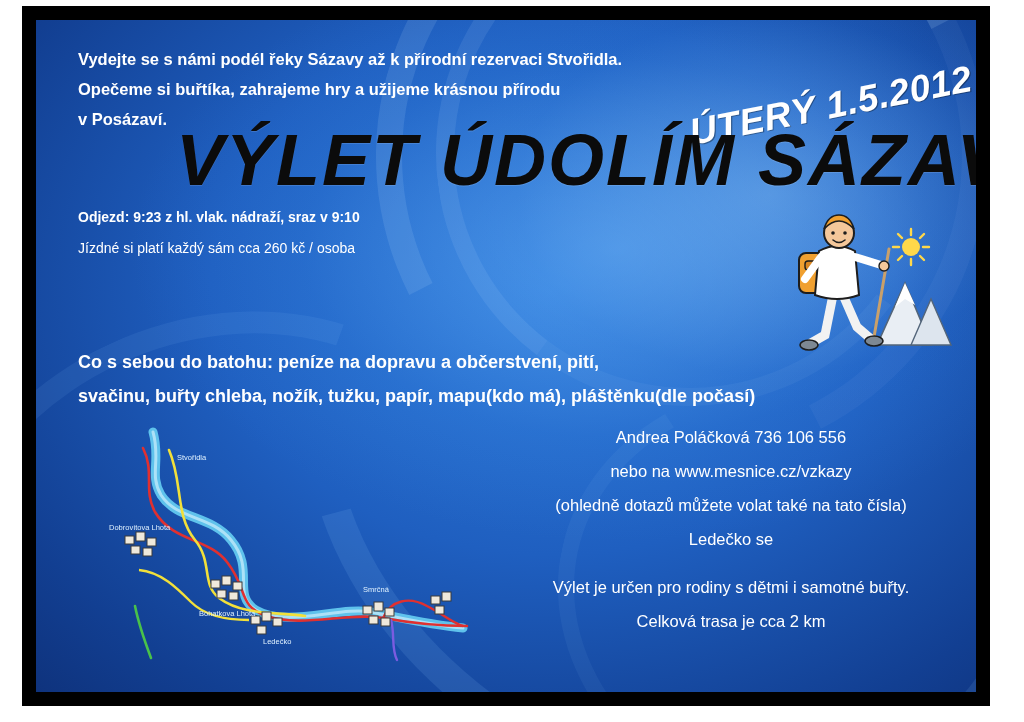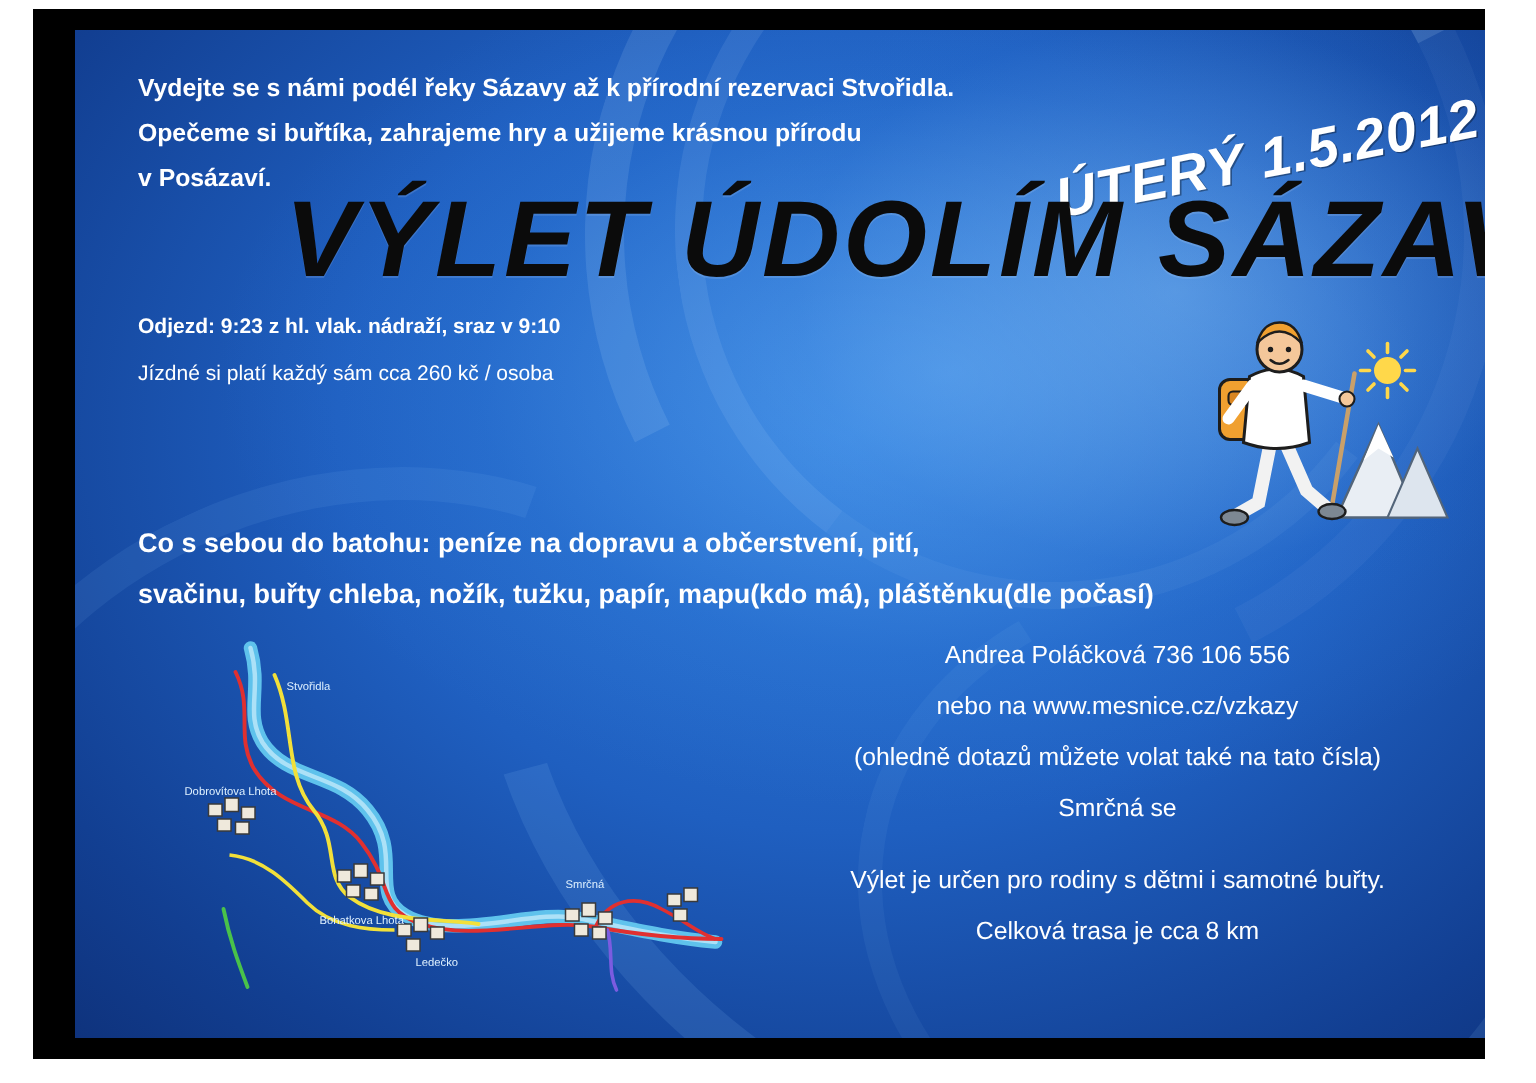--- a/index.html
+++ b/index.html
@@ -28,21 +28,20 @@
   .poster-inner {
     position: relative;
     width: 100%;
     height: 100%;
     box-sizing: border-box;
     overflow: hidden;
     background:
       radial-gradient(ellipse 700px 420px at 62% 34%, rgba(120,190,255,0.40) 0%, rgba(60,140,235,0.15) 45%, rgba(0,0,0,0) 70%),
       radial-gradient(ellipse 420px 300px at 78% 26%, rgba(170,220,255,0.35) 0%, rgba(40,110,210,0.05) 60%, rgba(0,0,0,0) 75%),
       radial-gradient(ellipse 900px 700px at 55% 40%, #2f7ddb 0%, #1f5fc0 38%, #123f92 68%, #0a2260 100%);
-    margin-left: 14px;
   }
   
   .swirl {
     position: absolute;
     border-radius: 50%;
     border-style: solid;
     border-color: rgba(190,225,255,0.20);
     pointer-events: none;
   }
   .s1 { left: 340px; top: -170px; width: 560px; height: 560px; border-width: 26px; transform: rotate(18deg); border-color: rgba(200,230,255,0.18) rgba(200,230,255,0.05) transparent rgba(200,230,255,0.12); }
@@ -185,24 +184,24 @@
 
       <div class="pack">
         <div>Co s sebou do batohu:  peníze na dopravu a občerstvení, pití,</div>
         <div>svačinu, buřty chleba, nožík, tužku, papír, mapu(kdo má), pláštěnku(dle počasí)</div>
       </div>
 
       <div class="contact">
         <div>Andrea Poláčková 736 106 556</div>
         <div>nebo na www.mesnice.cz/vzkazy</div>
         <div>(ohledně dotazů můžete volat také na tato čísla)</div>
-        <div>Smrčná se</div>
+        <div>Ledečko se</div>
         <div class="gap"></div>
         <div>Výlet je určen pro rodiny s dětmi i samotné buřty.</div>
-        <div>Celková trasa je cca 8 km</div>
+        <div>Celková trasa je cca 2 km</div>
       </div>
 
       <div class="map">
         <svg viewBox="0 0 400 255" width="400" height="255" xmlns="http://www.w3.org/2000/svg">
 
           <path d="M62 12 C70 40, 58 55, 70 75 C86 100, 120 95, 140 120 C165 150, 140 175, 165 190 C195 208, 250 186, 280 192 C315 199, 340 205, 372 208" fill="none" stroke="#63c8ef" stroke-width="9" stroke-linecap="round" opacity="0.95"></path>
           <path d="M62 12 C70 40, 58 55, 70 75 C86 100, 120 95, 140 120 C165 150, 140 175, 165 190 C195 208, 250 186, 280 192 C315 199, 340 205, 372 208" fill="none" stroke="#bfe9fa" stroke-width="3" stroke-linecap="round" opacity="0.8"></path>
 
           <path d="M52 28 C64 52, 52 70, 64 92 C82 122, 118 118, 136 142 C158 170, 146 186, 176 196 C210 208, 258 192, 292 198 C320 203, 348 206, 376 206" fill="none" stroke="#e03030" stroke-width="2.6" stroke-linecap="round"></path>
           <path d="M292 198 C300 180, 318 176, 336 186 C352 194, 360 202, 372 206" fill="none" stroke="#e03030" stroke-width="2.4"></path>

